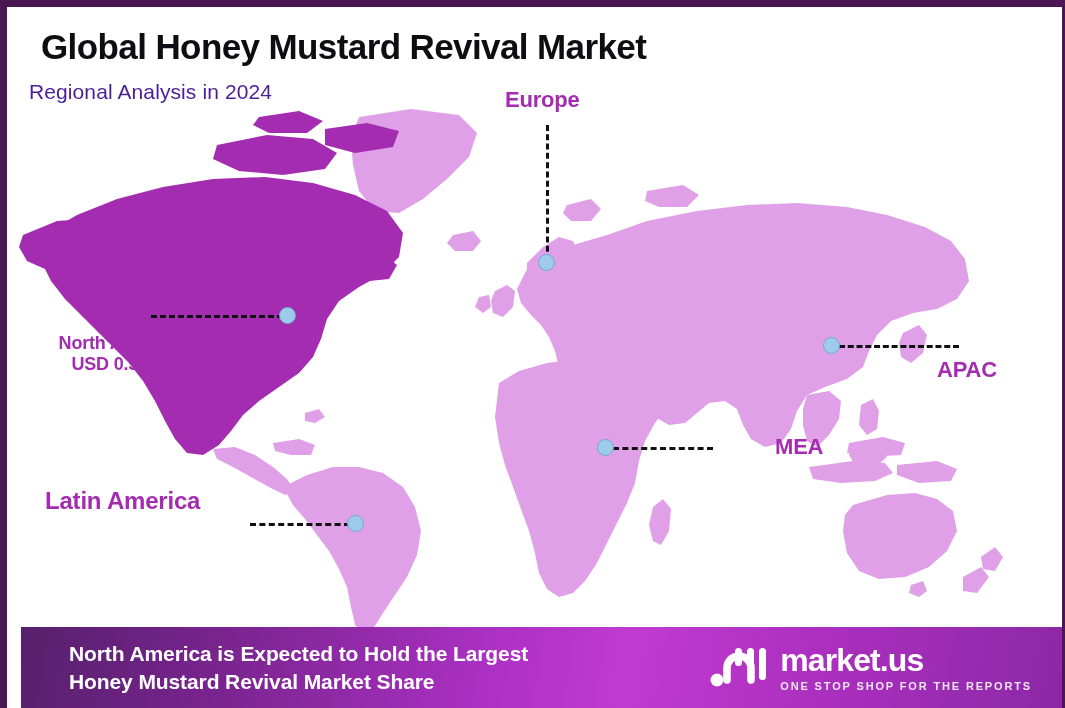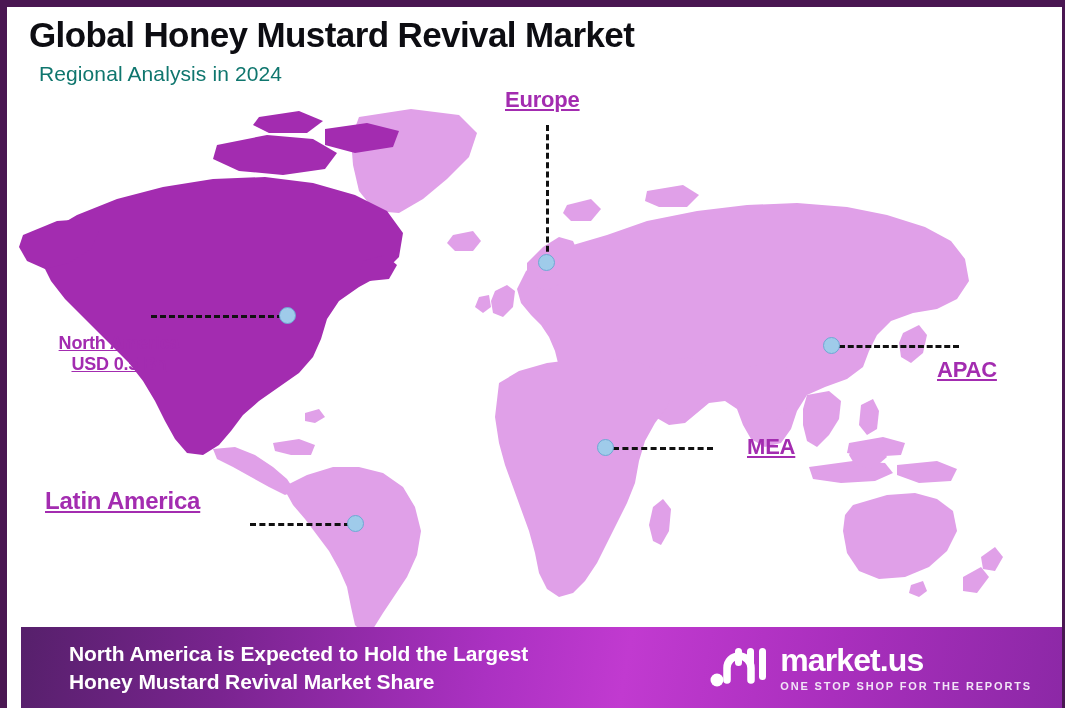--- a/index.html
+++ b/index.html
@@ -35,29 +35,29 @@
     left: 22px;
     top: 7px;
     width: 1000px;
   }
   .title {
     font-size: 35px;
     font-weight: 700;
     letter-spacing: -0.6px;
     color: #0d0d12;
     line-height: 1.18;
-    margin: 0;
+    margin: 12px;
     white-space: nowrap;
   }
   .subtitle {
     font-size: 21px;
     font-weight: 400;
-    color: #0f766e;
+    color: #4c1d95;
     letter-spacing: 0.1px;
-    margin: 6px 0 0 10px;
+    margin: 6px 0 0 0;
     line-height: 1.2;
   }
 
   
   .map-wrap {
     position: absolute;
     left: 0px;
     top: 88px;
     width: 1055px;
     height: 538px;
@@ -70,28 +70,27 @@
 
   
   .callout {
     position: absolute;
     color: #a32cb0;
     font-weight: 700;
     line-height: 1.15;
     white-space: nowrap;
     font-size: 21px;
     letter-spacing: -0.2px;
-    text-decoration: underline;
   }
   .callout .l2 { display: block; }
 
   .c-europe { left: 498px; top: 80px; font-size: 22px; }
   .c-na     { left: 12px;  top: 326px; font-size: 18px; text-align: center; width: 200px; }
   .c-latam  { left: 38px;  top: 480px; font-size: 24px; }
-  .c-mea    { left: 740px; top: 427px; font-size: 22px; }
+  .c-mea    { left: 768px; top: 427px; font-size: 22px; }
   .c-apac   { left: 930px; top: 350px; font-size: 22px; }
 
   .leader {
     position: absolute;
     pointer-events: none;
   }
   .leader.h {
     height: 0;
     border-top: 3px dashed #111111;
   }

